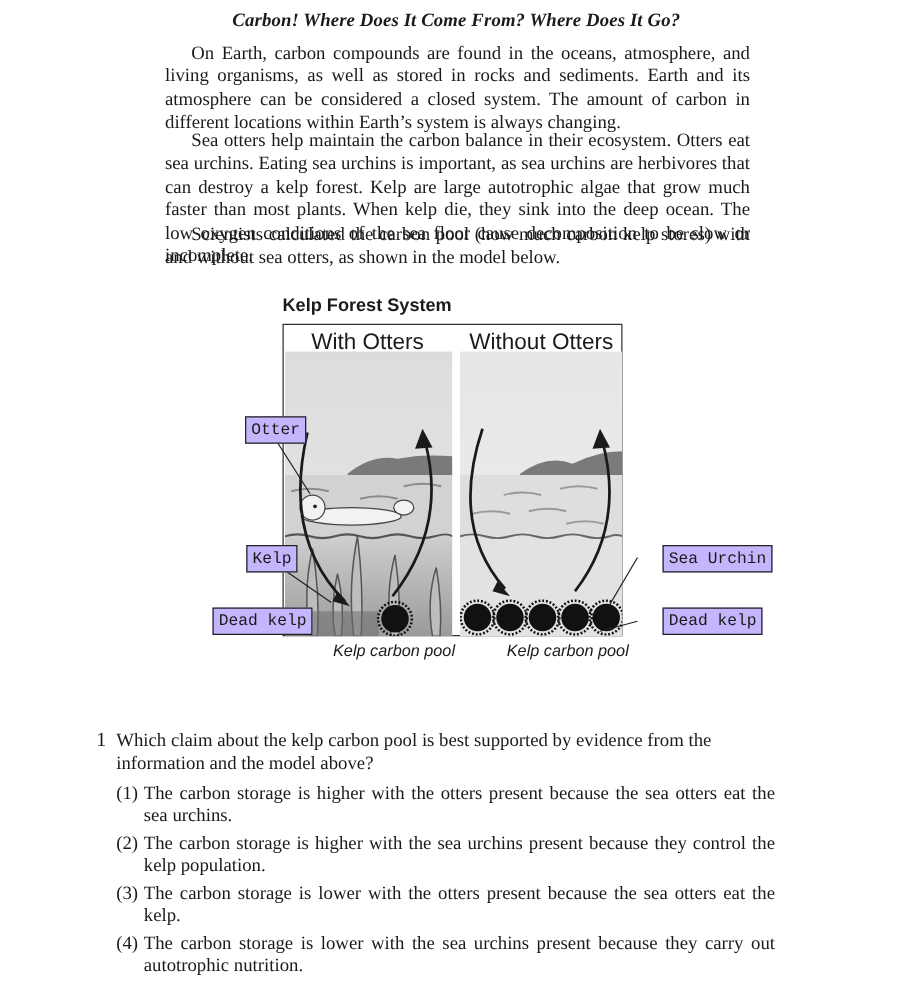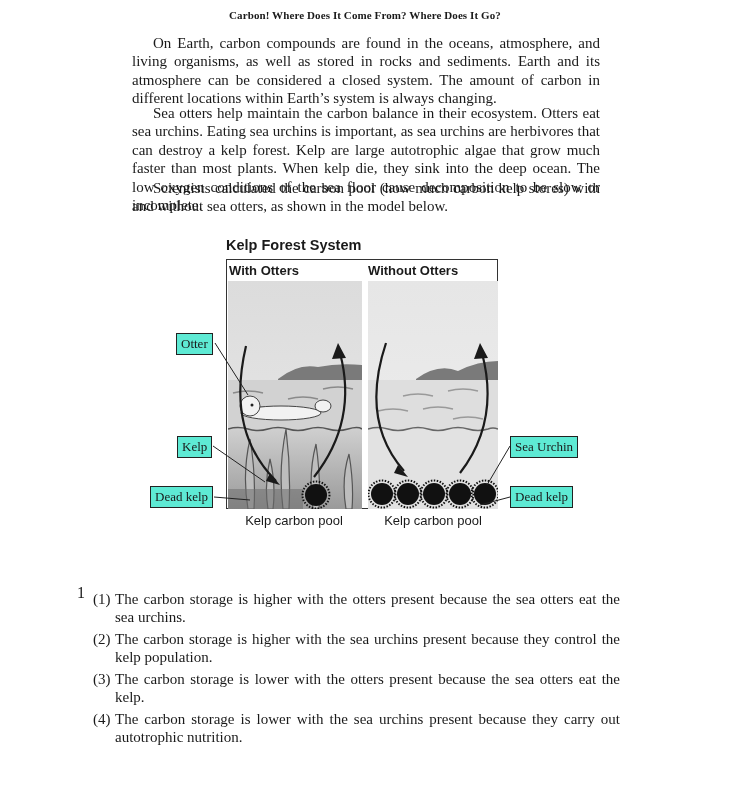--- a/index.html
+++ b/index.html
@@ -1,51 +1,51 @@
 <!DOCTYPE html>
 <html><head>
 <meta charset="utf-8">
 <style>
   html, body { margin: 0; padding: 0; background: #ffffff; }
   body { width: 730px; height: 792px; position: relative; overflow: hidden; color: #1a1a1a; }
 
   #title { position: absolute; left: 0; width: 730px; top: 9px; text-align: center;
-    font-family: "Liberation Serif", serif; font-weight: bold; font-size: 11px; letter-spacing: 0.1px; }
+    font-family: "Liberation Serif", serif; font-weight: bold; font-size: 15px; letter-spacing: 0.1px; font-style: italic; }
 
   .para { position: absolute; left: 132px; width: 468px; font-family: "Liberation Serif", serif;
     font-size: 15px; line-height: 18.4px; text-align: justify; text-indent: 21px; margin: 0; }
   #p1 { top: 34px; }
   #p2 { top: 104px; }
   #p3 { top: 179px; }
 
   #fig-title { position: absolute; left: 226px; width: 272px; top: 237px; 
     font-family: "Liberation Sans", sans-serif; font-weight: bold; font-size: 14.5px; }
 
   #frame { position: absolute; left: 226px; top: 259px; width: 272px; height: 250px;
     border: 1.4px solid #333; box-sizing: border-box; background: #fff; }
-  .col-head { position: absolute; top: 263px; font-family: "Liberation Sans", sans-serif; font-size: 13px; text-align: left; width: 130px; font-weight: bold; }
+  .col-head { position: absolute; top: 263px; font-family: "Liberation Sans", sans-serif; font-size: 18px; text-align: center; width: 130px; }
   #head-with { left: 229px; }
   #head-without { left: 368px; }
 
   .panel { position: absolute; top: 281px; height: 228px; overflow: hidden; }
   #panel-with { left: 228px; width: 134px; }
   #panel-without { left: 368px; width: 130px; }
   .panel svg { display: block; }
 
-  .lbl { position: absolute; font-family: Liberation Serif, serif; font-size: 13px;
-    border: 1.3px solid #222; background: #5eead4; padding: 2px 4px; line-height: 16px; white-space: nowrap; }
+  .lbl { position: absolute; font-family: Liberation Mono, monospace; font-size: 13px;
+    border: 1.3px solid #222; background: #c4b5fd; padding: 2px 4px; line-height: 16px; white-space: nowrap; margin-left: 20px; }
   #lbl-otter { left: 176px; top: 333px; }
   #lbl-kelp { left: 177px; top: 436px; }
   #lbl-dead-left { left: 150px; top: 486px; }
   #lbl-urchin { left: 510px; top: 436px; }
   #lbl-dead-right { left: 510px; top: 486px; }
 
   #leaders { position: absolute; left: 0; top: 0; width: 730px; height: 792px; pointer-events: none; }
 
-  .pool { position: absolute; top: 513px; font-family: "Liberation Sans", sans-serif; font-size: 13px; line-height: 15px; text-align: center; width: 140px; }
+  .pool { position: absolute; top: 513px; font-family: "Liberation Sans", sans-serif; font-size: 13px; line-height: 15px; text-align: right; width: 140px; font-style: italic; }
   #pool-with { left: 224px; }
   #pool-without { left: 363px; }
   .pool sup { font-size: 8px; vertical-align: 5px; }
 
   #question { position: absolute; left: 77px; top: 584px; width: 565px; font-family: "Liberation Serif", serif; font-size: 15px; line-height: 18px; }
   #q-num { position: absolute; left: 0; top: 0; font-size: 16px; }
   #q-stem { margin-left: 16px; }
   .choice { position: relative; margin-left: 16px; padding-left: 22px; margin-top: 4px; width: 505px; text-align: justify; }
   .choice .cn { position: absolute; left: 0; top: 0; }
   #choices { margin-top: 6px; }
@@ -168,19 +168,20 @@
   <div id="pool-with" class="pool">
     <div>Kelp carbon pool</div>
   </div>
   <div id="pool-without" class="pool">
     <div>Kelp carbon pool</div>
   </div>
 </div>
 
 <div id="question">
   <span id="q-num">1</span>
+  <div id="q-stem">Which claim about the kelp carbon pool is best supported by evidence from the information and the model above?</div>
   <div id="choices">
     <div class="choice"><span class="cn">(1)</span><span>The carbon storage is higher with the otters present because the sea otters eat the sea urchins.</span></div>
     <div class="choice"><span class="cn">(2)</span><span>The carbon storage is higher with the sea urchins present because they control the kelp population.</span></div>
     <div class="choice"><span class="cn">(3)</span><span>The carbon storage is lower with the otters present because the sea otters eat the kelp.</span></div>
     <div class="choice"><span class="cn">(4)</span><span>The carbon storage is lower with the sea urchins present because they carry out autotrophic nutrition.</span></div>
   </div>
 </div>
 
 </body></html>

